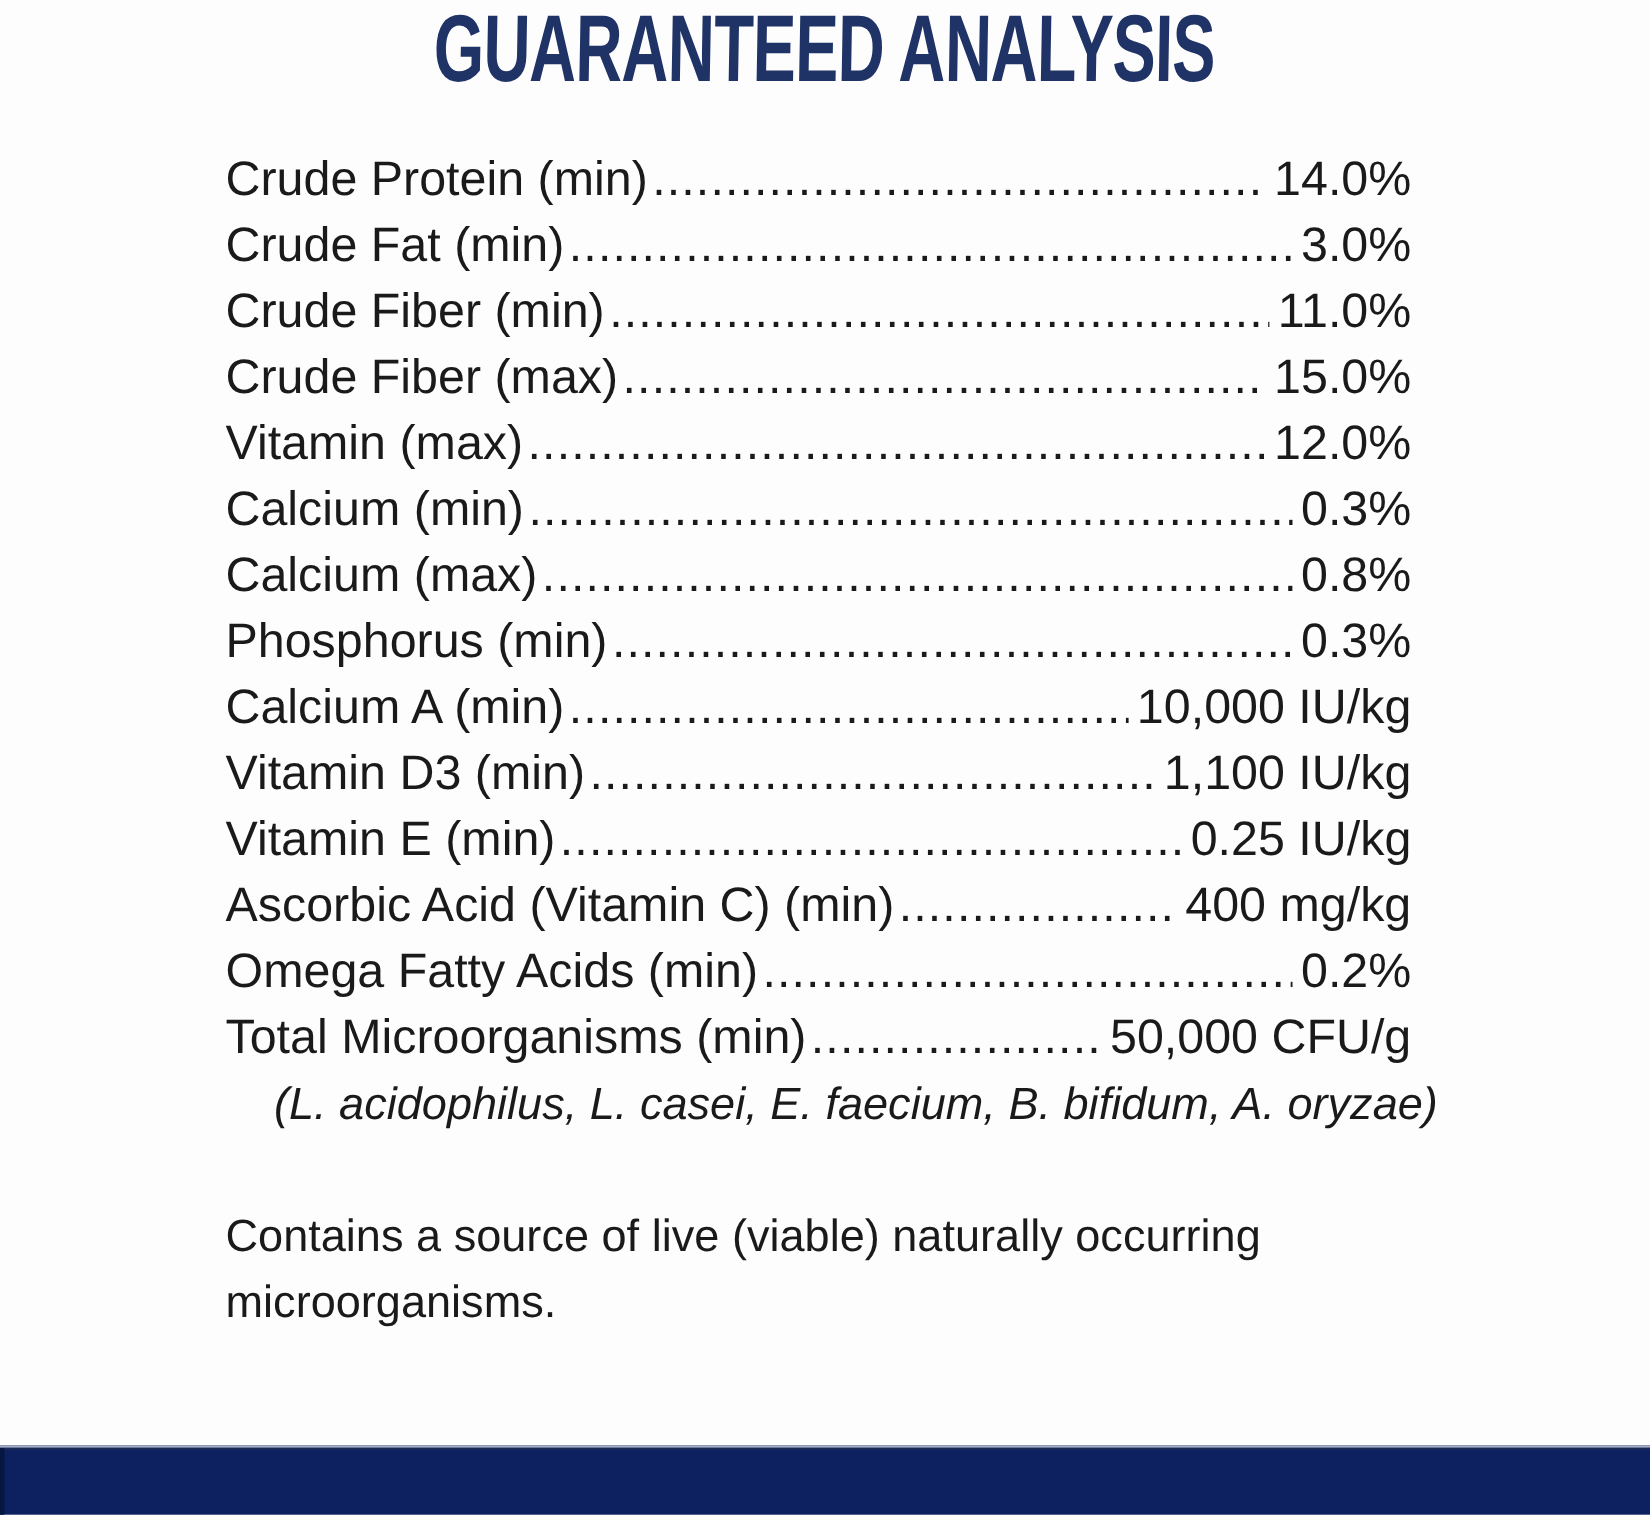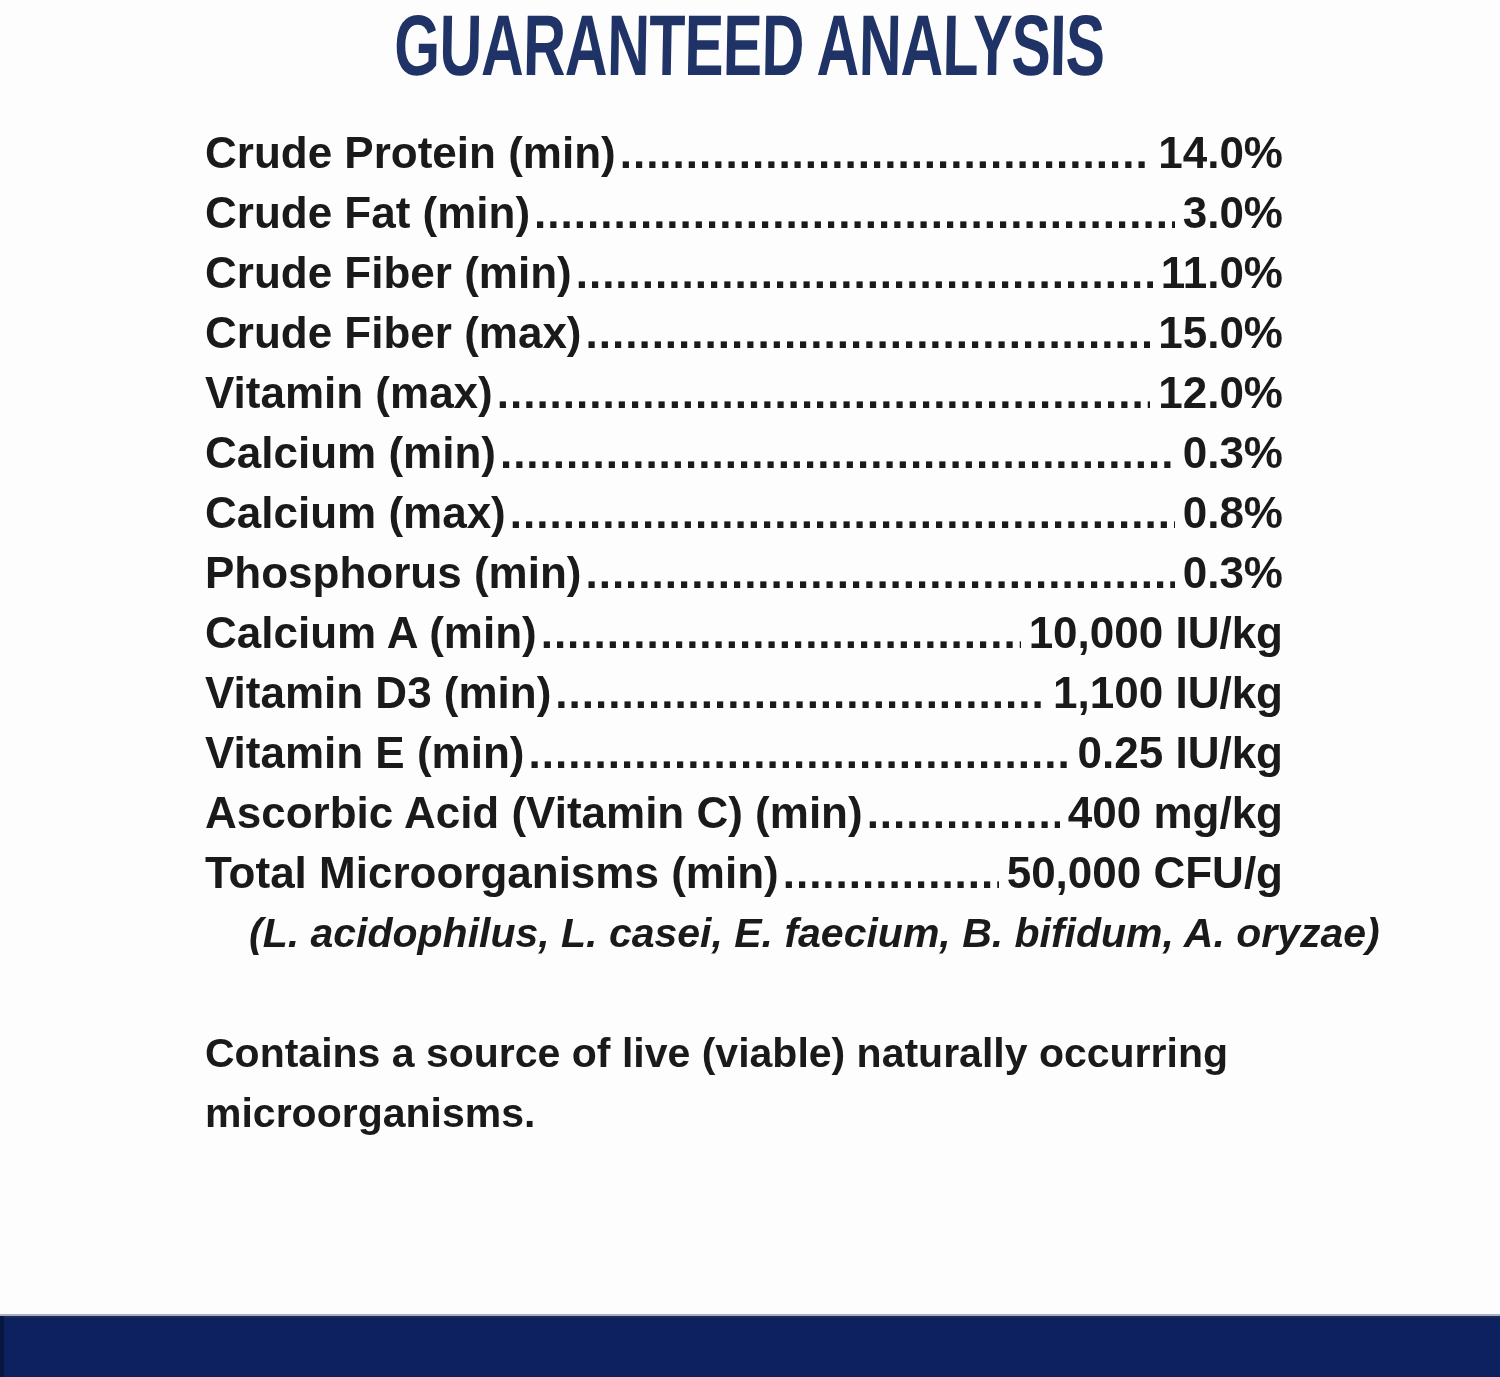--- a/index.html
+++ b/index.html
@@ -33,23 +33,22 @@
     transform: scaleX(0.72) scaleY(1.05) skewX(-1.5deg);
     transform-origin: center top;
     white-space: nowrap;
     line-height: 86px;
   }
 
   
   .content {
     position: absolute;
     left: 205px;
-    top: 123px;
+    top: 133px;
     width: 1078px;
-    font-weight: bold;
   }
   .row {
     display: flex;
     align-items: baseline;
     height: 60px;
     font-size: 44px;
     line-height: 60px;
     white-space: nowrap;
   }
   .row .label { flex: 0 0 auto; }
@@ -167,20 +166,25 @@
     <span class="leader"></span>
     <span class="value">0.25 IU/kg</span>
   </div>
 
   <div class="row">
     <span class="label">Ascorbic Acid (Vitamin C) (min)</span>
     <span class="leader"></span>
     <span class="value">400 mg/kg</span>
   </div>
 
+  <div class="row">
+    <span class="label">Omega Fatty Acids (min)</span>
+    <span class="leader"></span>
+    <span class="value">0.2%</span>
+  </div>
 
   <div class="row">
     <span class="label">Total Microorganisms (min)</span>
     <span class="leader"></span>
     <span class="value">50,000 CFU/g</span>
   </div>
 </div>
   <div class="species-note">(L. acidophilus, L. casei, E. faecium, B. bifidum, A. oryzae)</div>
   <div class="footer-note">Contains a source of live (viable) naturally occurring microorganisms.</div>
 </div>

